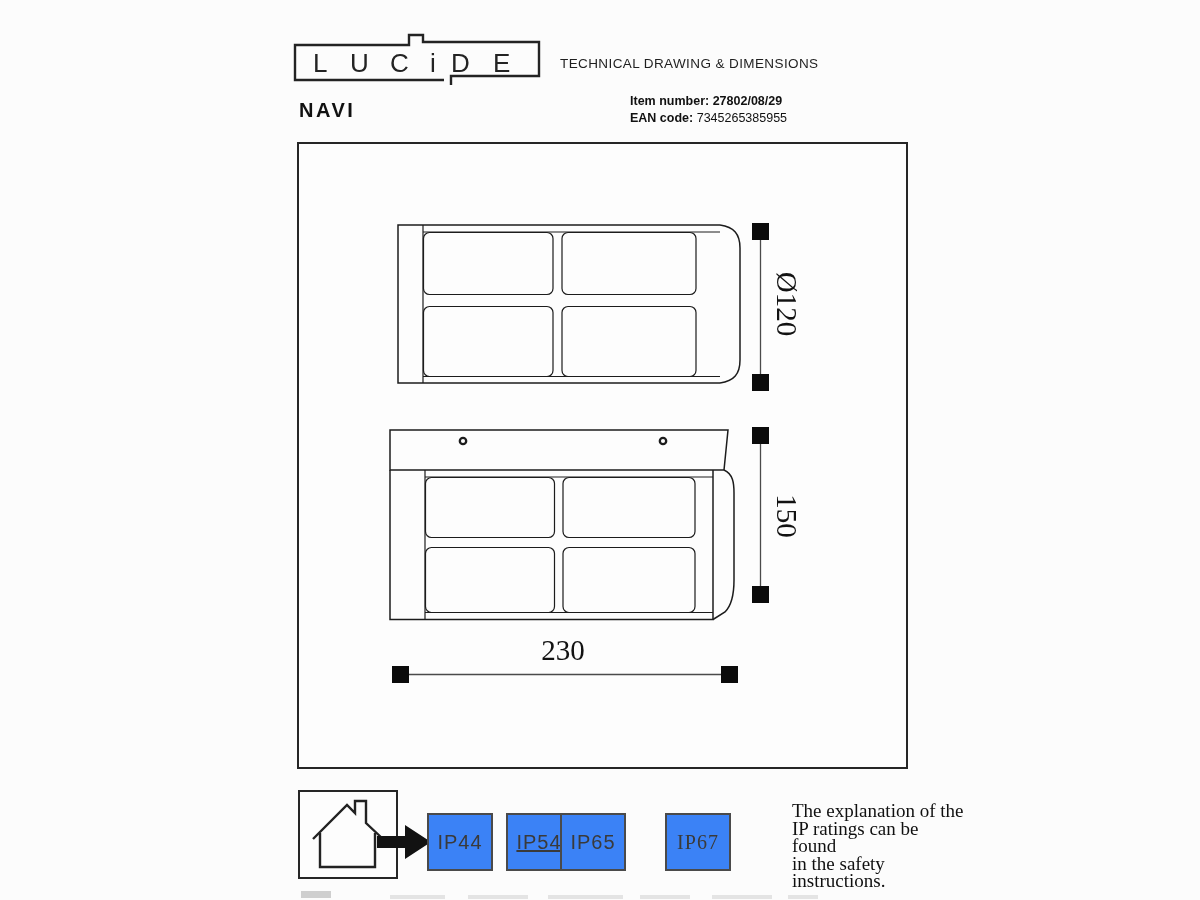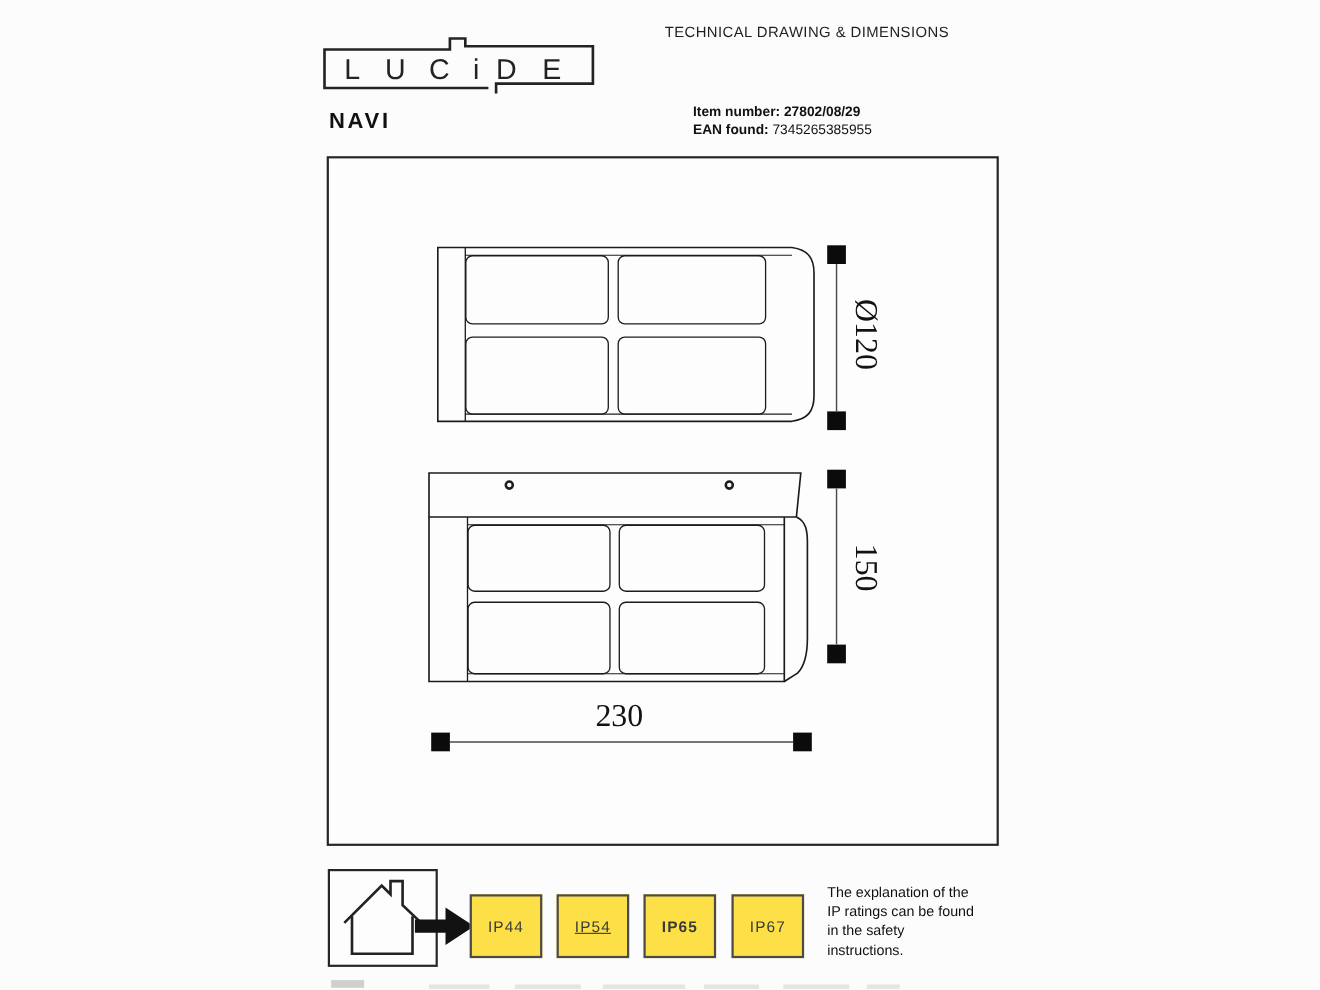--- a/index.html
+++ b/index.html
@@ -9,22 +9,22 @@
     position: relative;
     width: 1200px;
     height: 900px;
     background: #fcfcfc;
     overflow: hidden;
   }
   .abs { position: absolute; }
 
   
   .doc-title {
-    left: 560px; top: 22px; width: 347px;
-    text-align: center;
+    left: 560px; top: 56px; width: 347px;
+    text-align: left;
     font-size: 13.5px; letter-spacing: 0.4px; color: #1f1f1f;
   }
   .product-name {
     left: 299px; top: 99px;
     font-size: 20px; font-weight: bold; letter-spacing: 2.5px; color: #111;
   }
   .codes { left: 590px; top: 93px; font-size: 12.5px; color: #111; line-height: 17px; }
   .codes .lbl { font-weight: bold; padding-left: 40px; }
   .codes .val-bold { font-weight: bold; }
 
@@ -44,28 +44,29 @@
   }
 
   
   .house-box {
     left: 298px; top: 790px; width: 100px; height: 89px;
     border: 2px solid #262626; background: #fdfdfd;
     display: flex; align-items: center; justify-content: center;
   }
   .ip-box {
     top: 813px; width: 66px; height: 58px;
-    border: 2px solid #4a4a4a; background: #fde047;
+    border: 2px solid #4a4a4a; background: #3b82f6;
     display: flex; align-items: center; justify-content: center;
-    font-size: 14px; letter-spacing: 1px; color: #3a3a3a;
+    font-size: 20px; letter-spacing: 1px; color: #3a3a3a;
   }
   .ip-note {
-    left: 752px; top: 802px; width: 175px;
-    font-size: 13px; line-height: 17.5px; color: #101010;
+    left: 792px; top: 802px; width: 175px;
+    font-size: 19px; line-height: 17.5px; color: #101010;
     white-space: pre-line;
+    font-family: Liberation Serif, serif;
   }
   .remnant { background: #e4e4e4; }
 </style>
 </head>
 <body>
 
 <div class="canvas">
 
   <svg class="abs" style="left:293px; top:28px;" width="260" height="62" viewBox="0 0 260 62">
     <path d="M151,52 H2 V17 H116 V7 H130 V14 H246 V48 H158 V57" fill="none" stroke="#232323" stroke-width="2.4"></path>
@@ -80,21 +81,21 @@
   <div class="abs doc-title">TECHNICAL DRAWING &amp; DIMENSIONS</div>
 
   <div class="abs product-name">NAVI</div>
 
   <div class="abs codes">
     <div>
       <span class="lbl">Item number:</span>
       <span class="val-bold">27802/08/29</span>
     </div>
     <div>
-      <span class="lbl">EAN found:</span>
+      <span class="lbl">EAN code:</span>
       <span>7345265385955</span>
     </div>
   </div>
 
   <div class="abs main-box">
     <svg width="607" height="623" viewBox="0 0 607 623">
 
       <g stroke="#1c1c1c" fill="none">
         <path d="M421,81 H99 V239 H421" stroke-width="1.5"></path>
         <path d="M421,81 C435,83 441,90 441,104 L441,216 C441,230 435,237 421,239" stroke-width="1.5"></path>
@@ -157,24 +158,24 @@
   <svg class="abs" style="left:377px; top:822px;" width="56" height="40" viewBox="0 0 56 40">
     <polygon points="0,14 28,14 28,3 54,20 28,37 28,26 0,26" fill="#121212"></polygon>
   </svg>
 
   <div class="abs ip-box" style="left:427px;">
     <span>IP44</span>
   </div>
   <div class="abs ip-box" style="left:506px;text-decoration:underline;">
     <span>IP54</span>
   </div>
-  <div class="abs ip-box" style="left:585px;font-weight:bold;">
+  <div class="abs ip-box" style="left:560px;">
     <span>IP65</span>
   </div>
-  <div class="abs ip-box" style="left:665px;">
+  <div class="abs ip-box" style="left:665px;font-family:Liberation Serif, serif;">
     <span>IP67</span>
   </div>
 
   <div class="abs ip-note">The explanation of the
 IP ratings can be found
 in the safety
 instructions.</div>
 
   <div class="abs remnant" style="left:301px; top:891px; width:30px; height:7px; background:#cfcfcf;"></div>
   <div class="abs remnant" style="left:390px; top:895px; width:55px; height:4px;"></div>

